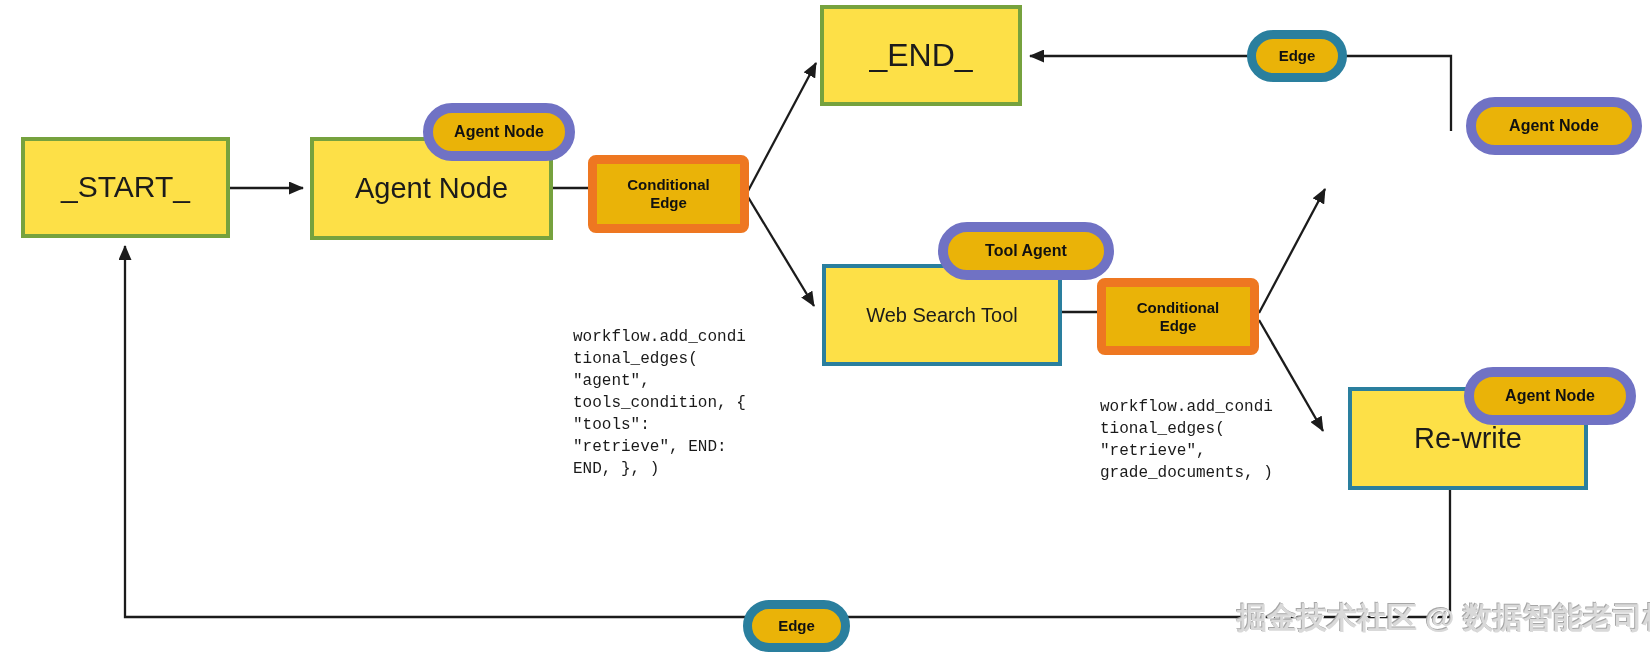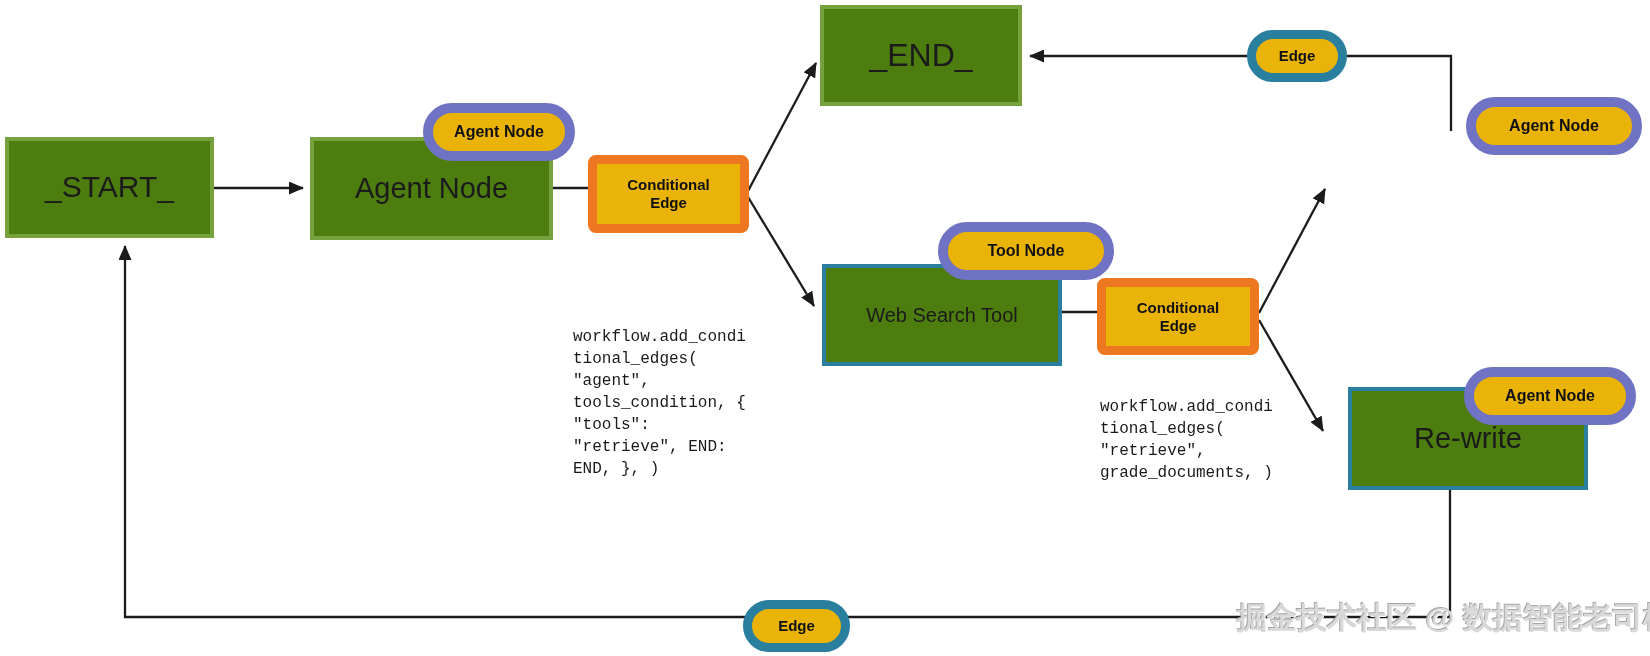--- a/index.html
+++ b/index.html
@@ -17,35 +17,35 @@
     width: 1650px; height: 656px;
     z-index: 1;
   }
   svg.wires path {
     fill: none;
     stroke: #1b1b1b;
     stroke-width: 2.3;
   }
   .node {
     position: absolute;
-    background: #4d7c0f;
+    background: #fde047;
     display: flex;
     align-items: center;
     justify-content: center;
     text-align: center;
     color: #1b1b1b;
     font-size: 29px;
     z-index: 2;
     box-sizing: border-box;
     line-height: 1.15;
   }
   .node.green { border: 4px solid #76a23e; }
   .node.teal  { border: 4px solid #2a7f9e; }
 
-  #node-start     { left: 5px;    top: 137px; width: 209px; height: 101px; font-size: 30px; }
+  #node-start     { left: 21px;    top: 137px; width: 209px; height: 101px; font-size: 30px; }
   #node-agent     { left: 310px;  top: 137px; width: 243px; height: 103px; }
   #node-end       { left: 820px;  top: 5px;   width: 202px; height: 101px; font-size: 32px; }
   #node-websearch { left: 822px;  top: 264px; width: 240px; height: 102px; font-size: 20px; padding: 0 22px; }
   #node-generate  { left: 1332px; top: 131px; width: 240px; height: 102px; }
   #node-rewrite   { left: 1348px; top: 387px; width: 240px; height: 103px; }
 
   .pill {
     position: absolute;
     background: #eab308;
     display: flex;
@@ -140,21 +140,21 @@
 
   <div class="node teal" id="node-rewrite">
     <span>Re-write</span>
   </div>
 
   <div class="pill purple" id="badge-agent">
     <span>Agent Node</span>
   </div>
 
   <div class="pill purple" id="badge-tool">
-    <span>Tool Node</span>
+    <span>Tool Agent</span>
   </div>
 
   <div class="pill purple" id="badge-generate">
     <span>Agent Node</span>
   </div>
 
   <div class="pill purple" id="badge-rewrite">
     <span>Agent Node</span>
   </div>
 

